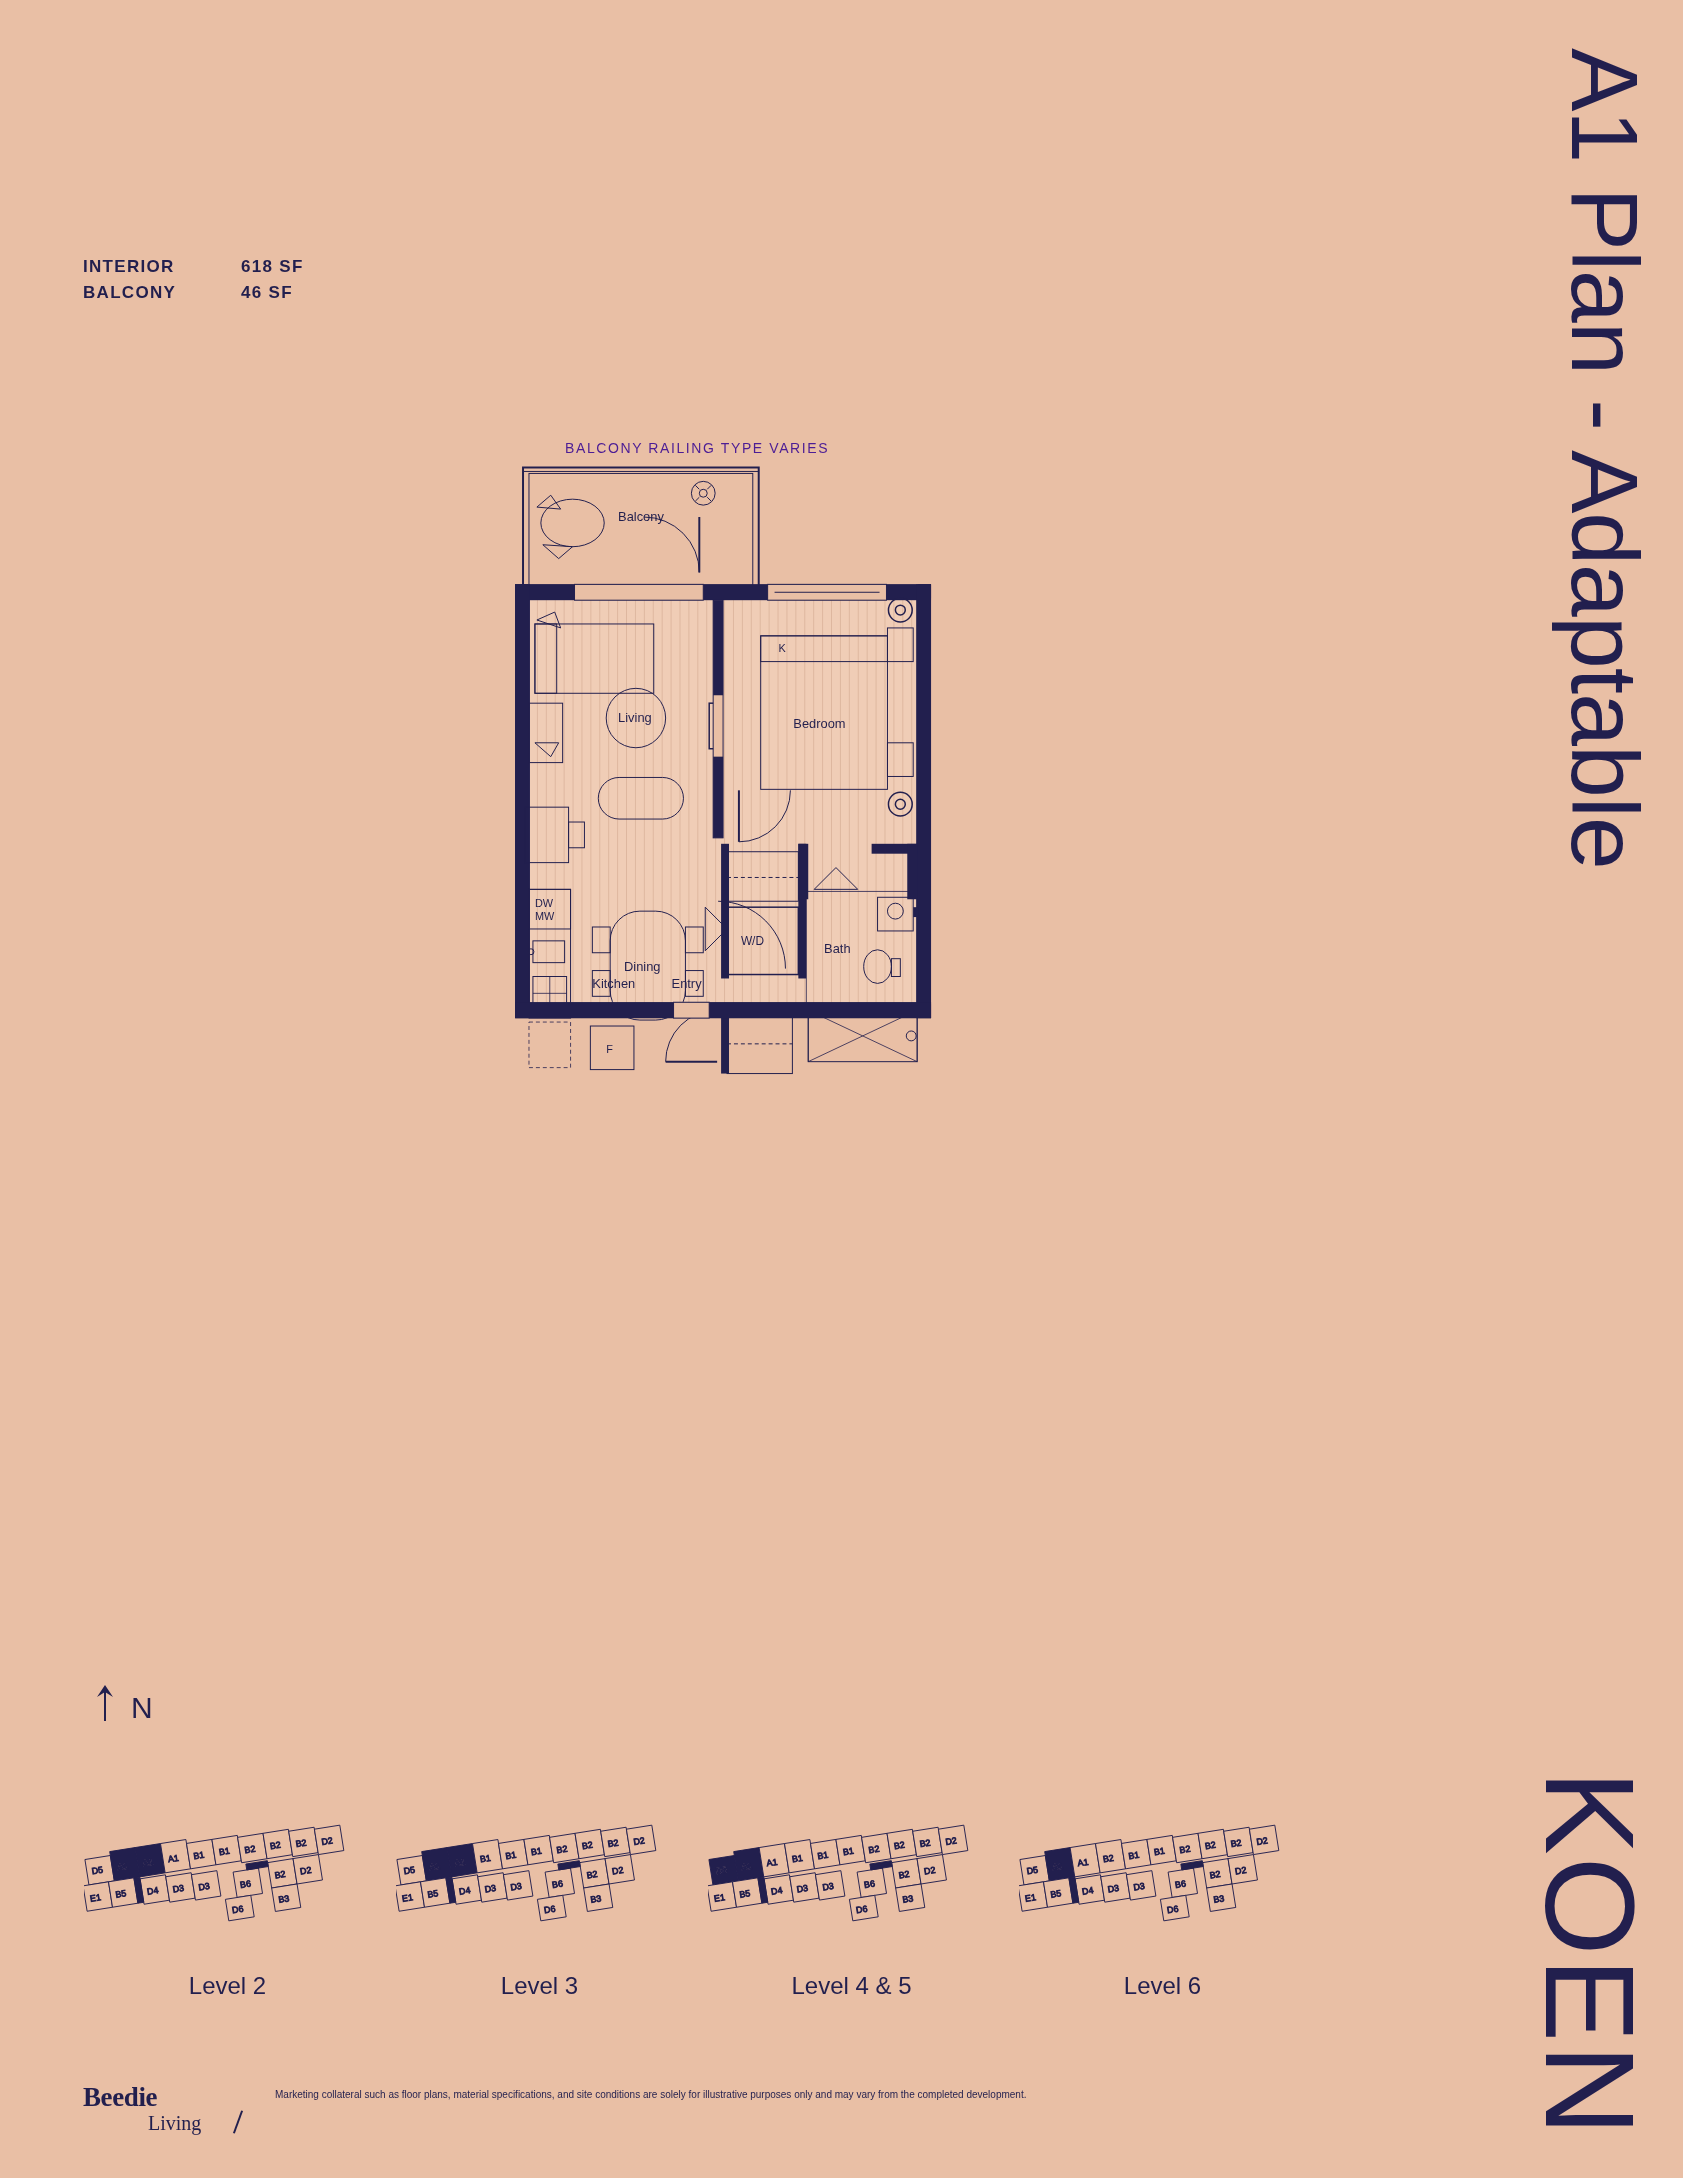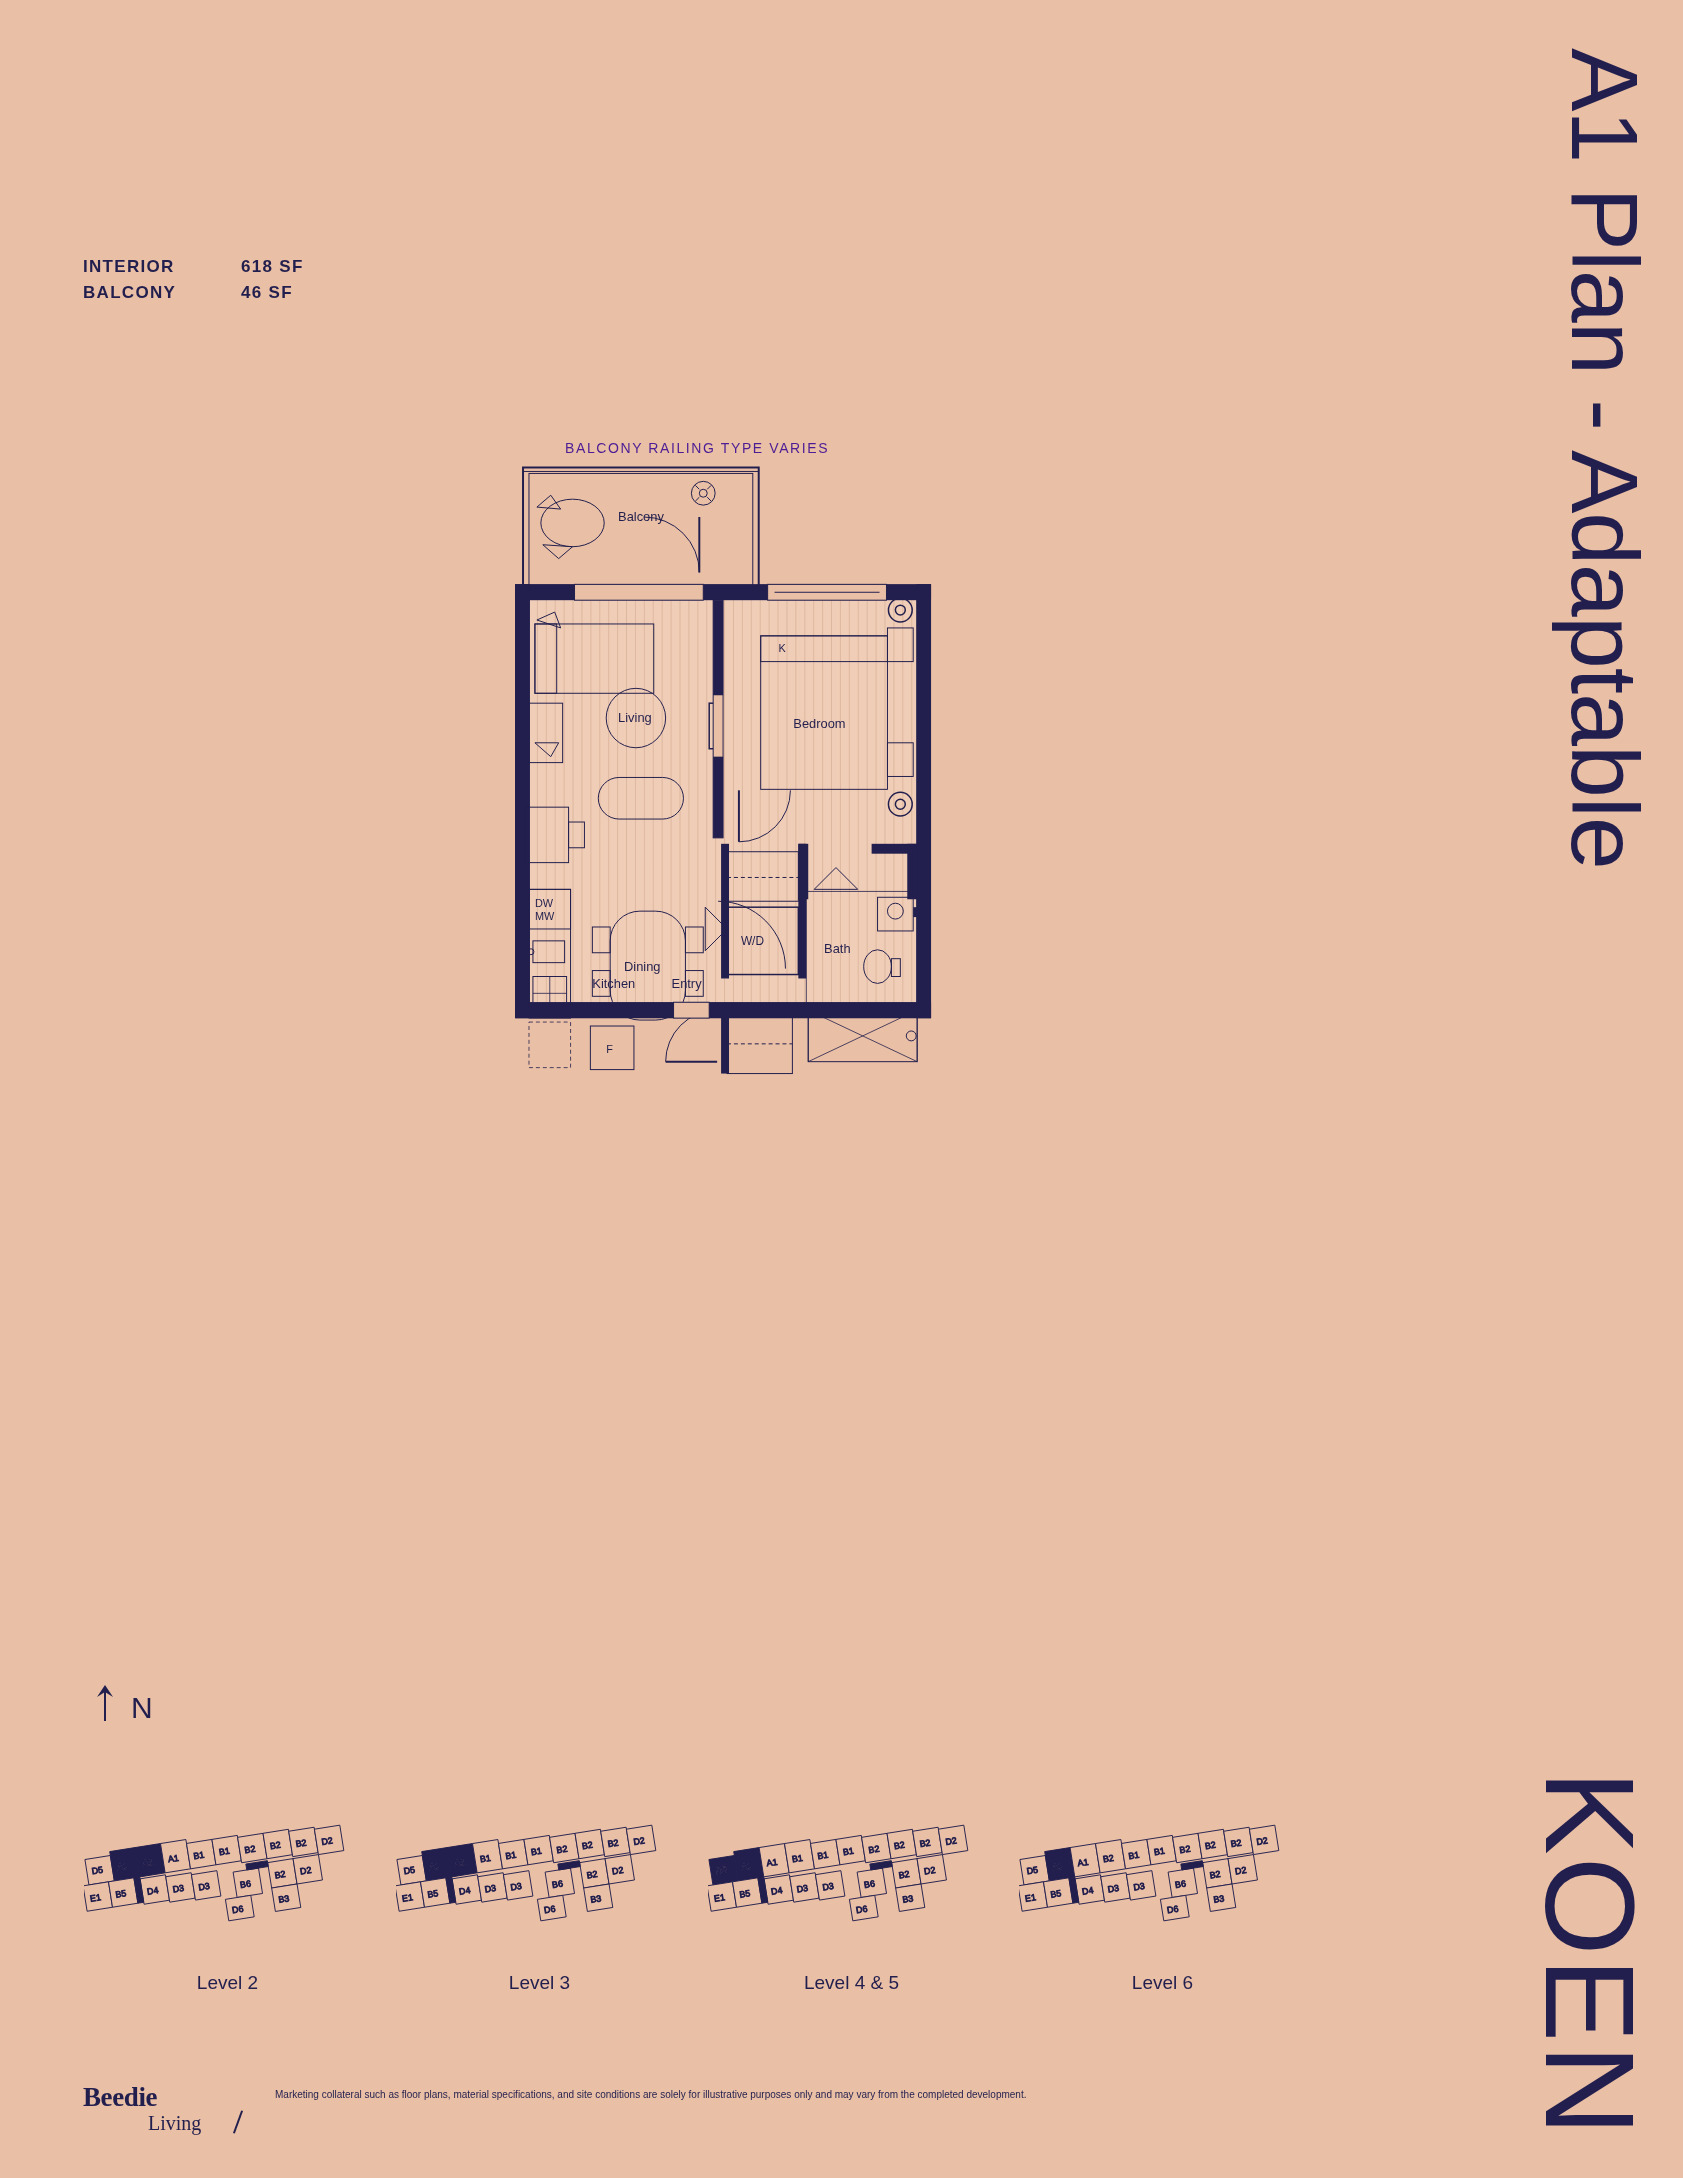--- a/index.html
+++ b/index.html
@@ -118,21 +118,21 @@
     position: absolute;
     width: 287px;
     height: 208px;
   }
   .keyplan .kp-label {
     position: absolute;
     left: 0;
     top: 180px;
     width: 287px;
     text-align: center;
-    font-size: 19px;
+    font-size: 24px;
     color: #221f4e;
   }
   #keyplan-0 { left: 15px; }
   #keyplan-1 { left: 327px; }
   #keyplan-2 { left: 639px; }
   #keyplan-3 { left: 950px; }
 
   
   .brand-mark {
     position: absolute;

